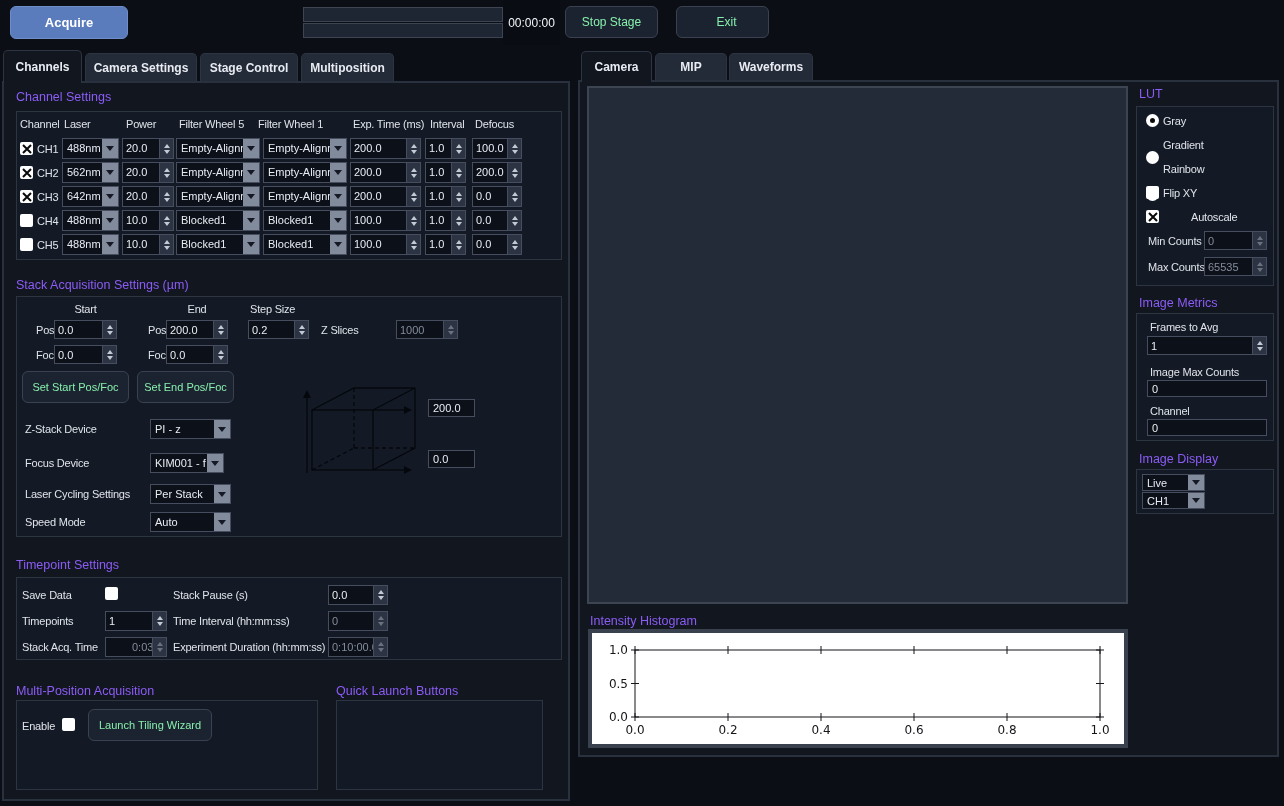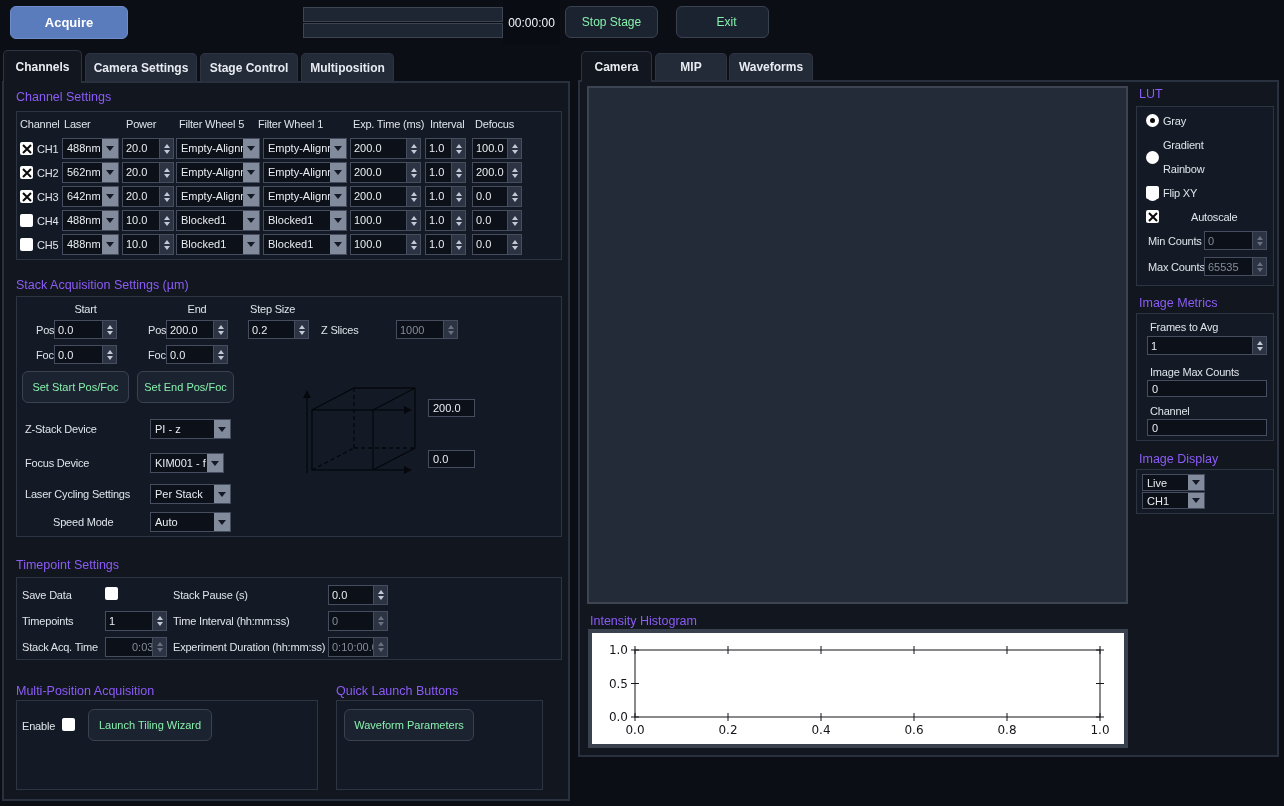--- a/index.html
+++ b/index.html
@@ -435,21 +435,21 @@
         <span class="tri"></span>
       </span>
   </div>
   <div class="abs lbl" style="left:25px;top:488px;">Laser Cycling Settings</div>
   <div class="abs combo" style="left:150px;top:484px;width:81px;height:20px;">
     <span class="v">Per Stack</span>
     <span class="b">
         <span class="tri"></span>
       </span>
   </div>
-  <div class="abs lbl" style="left:25px;top:516px;margin-left:28px;">Speed Mode</div>
+  <div class="abs lbl" style="left:25px;top:516px;">Speed Mode</div>
   <div class="abs combo" style="left:150px;top:512px;width:81px;height:20px;">
     <span class="v">Auto</span>
     <span class="b">
         <span class="tri"></span>
       </span>
   </div>
 
   <div class="abs sec-title" style="left:16px;top:558px;">Timepoint Settings</div>
   <div class="abs frame" style="left:16px;top:577px;width:546px;height:83px;"></div>
 
@@ -503,21 +503,20 @@
   <div class="abs sec-title" style="left:16px;top:684px;">Multi-Position Acquisition</div>
   <div class="abs frame" style="left:16px;top:700px;width:302px;height:90px;"></div>
   <div class="abs lbl" style="left:22px;top:720px;">Enable</div>
   <div class="abs check" style="left:62px;top:718px;">
     
   </div>
   <div class="abs btn" style="left:88px;top:709px;width:124px;height:32px;">Launch Tiling Wizard</div>
 
   <div class="abs sec-title" style="left:336px;top:684px;">Quick Launch Buttons</div>
   <div class="abs frame" style="left:336px;top:700px;width:207px;height:90px;"></div>
-  <div class="abs btn" style="left:344px;top:709px;width:130px;height:32px;">Waveform Parameters</div>
 
   <div class="abs canvas" style="left:587px;top:86px;width:541px;height:518px;"></div>
 
   <div class="abs sec-title" style="left:1139px;top:87px;">LUT</div>
   <div class="abs frame" style="left:1136px;top:106px;width:138px;height:180px;"></div>
 
   <div class="abs radio on" style="left:1146px;top:114px;"></div>
   <div class="abs lbl" style="left:1163px;top:115px;">Gray</div>
   <div class="abs radio" style="left:1146px;top:138px;"></div>
   <div class="abs lbl" style="left:1163px;top:139px;">Gradient</div>

